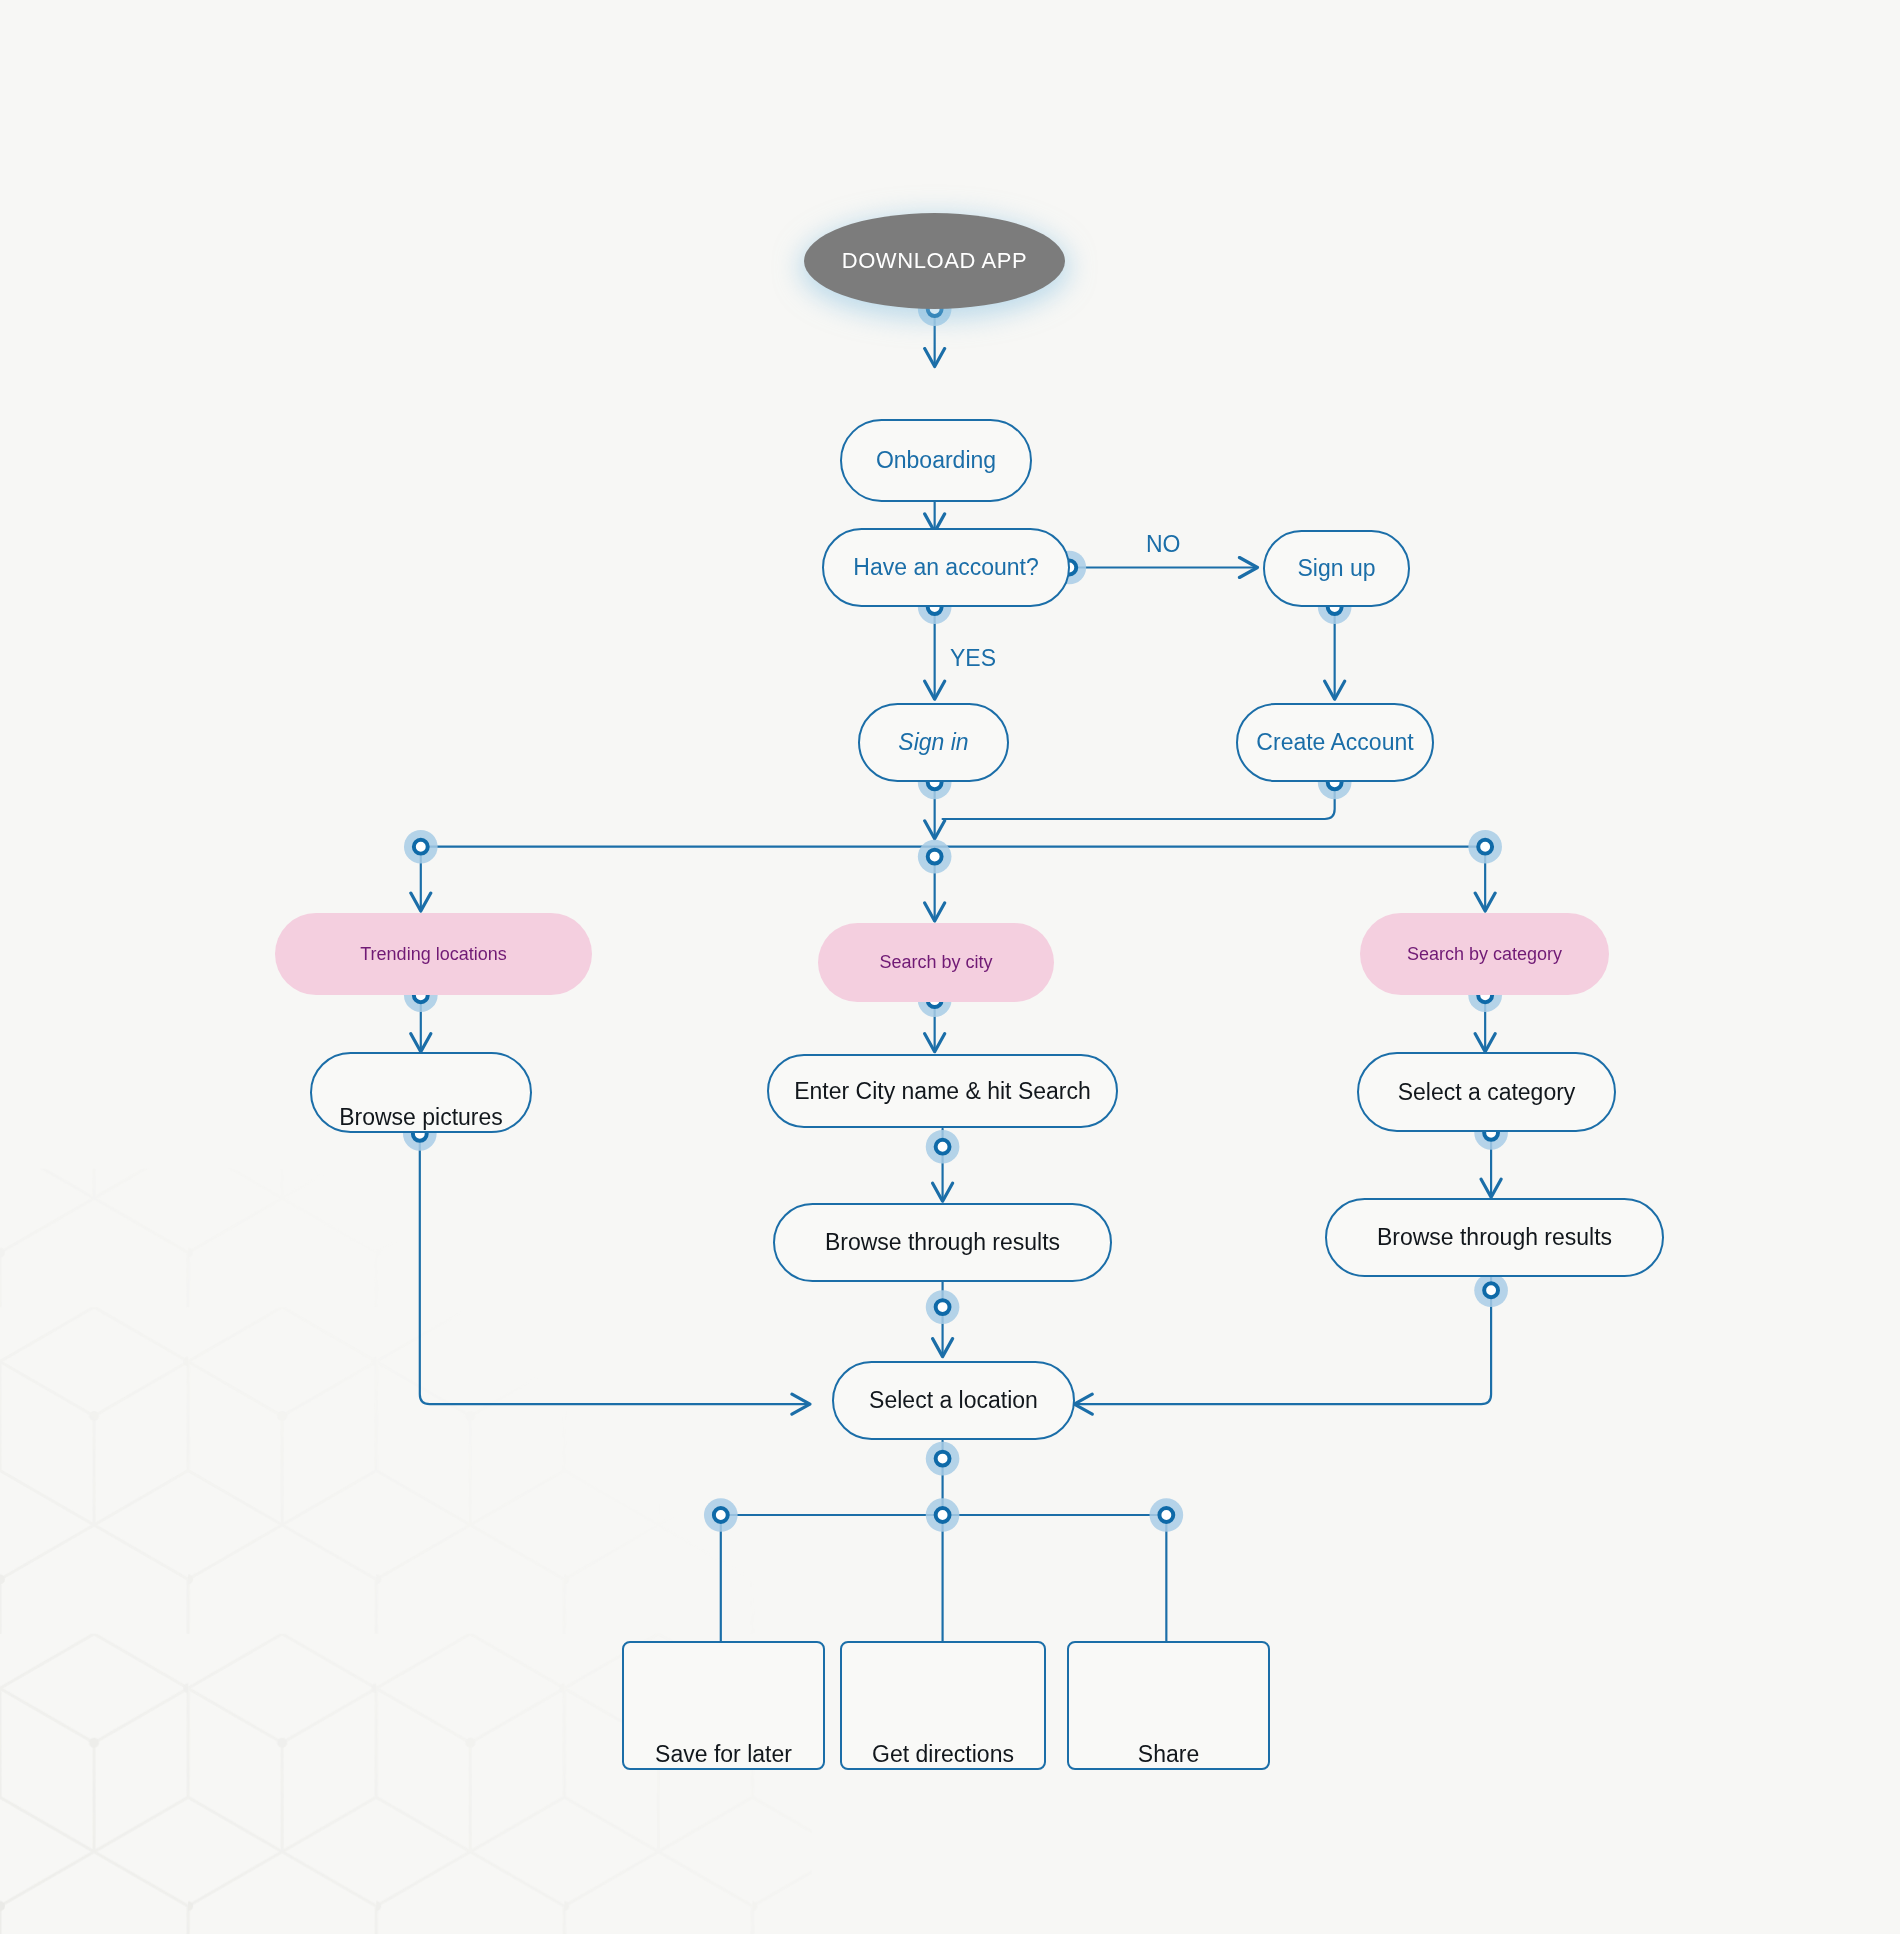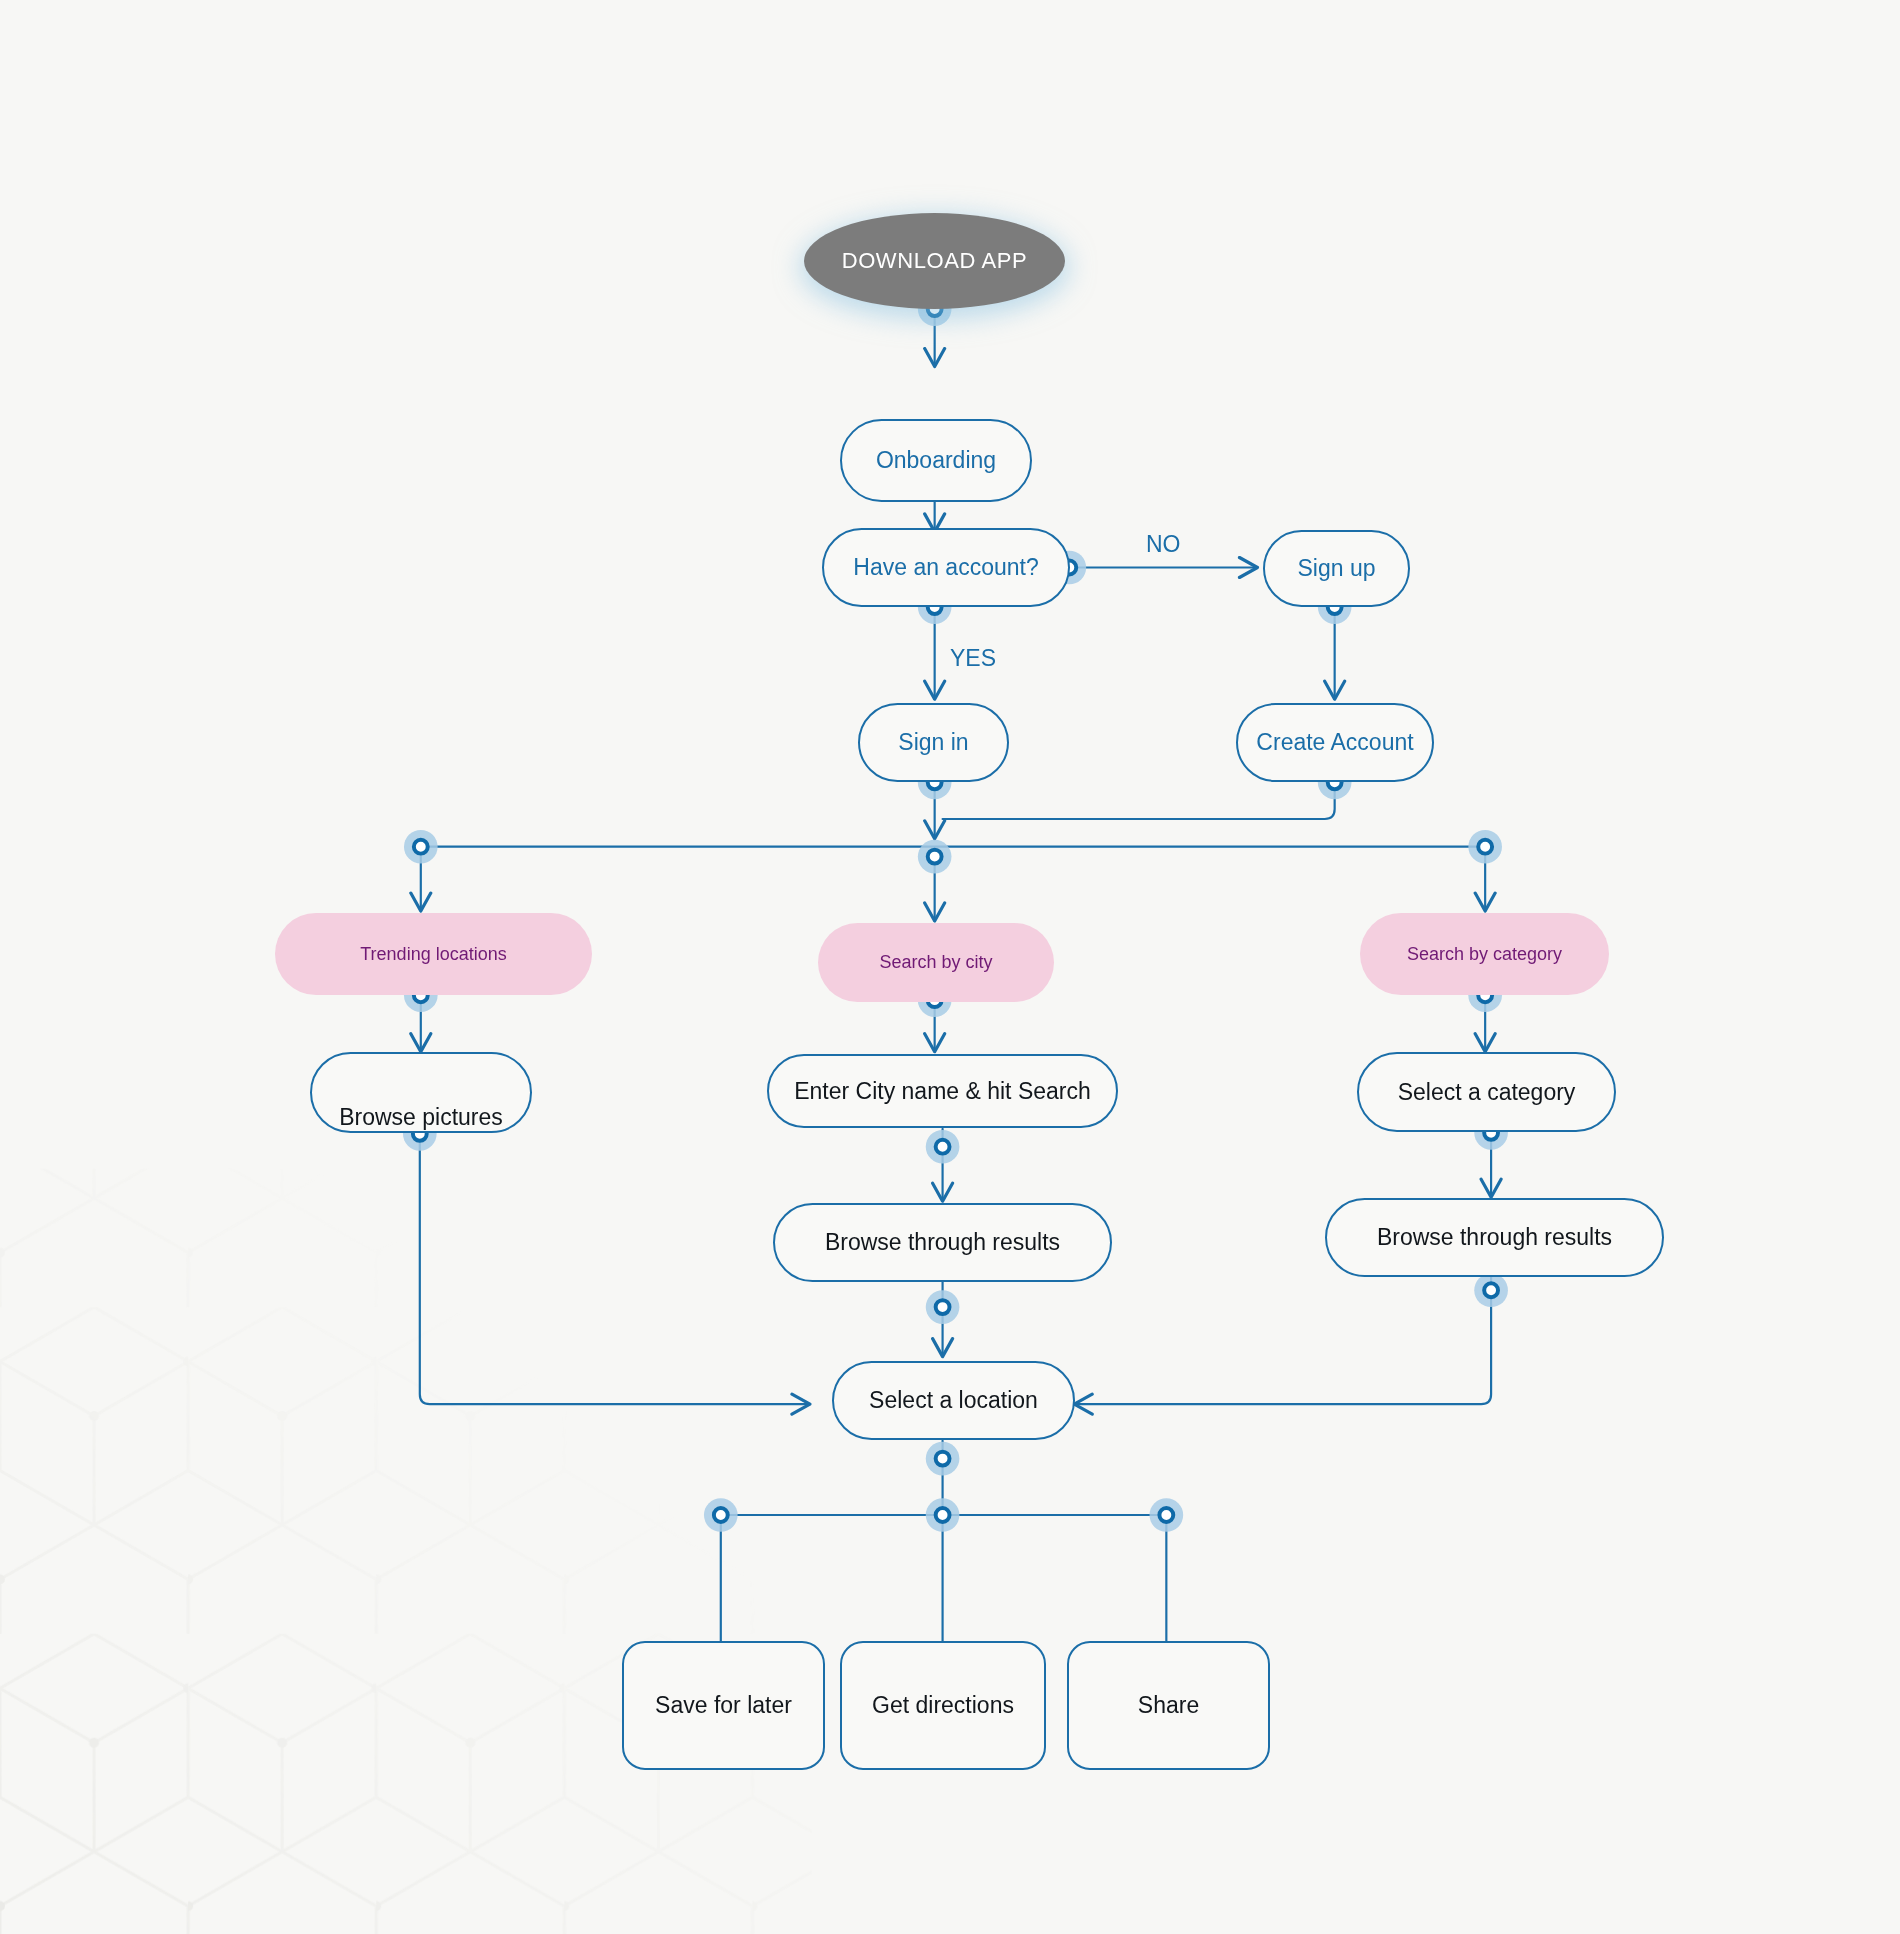--- a/index.html
+++ b/index.html
@@ -33,24 +33,25 @@
   .node.pill.blue-text{color:#1b6ea8;}
   .node.pink{
     border:none;
     border-radius:989px;
     background:#f4cfdf;
     color:#701a75;
     font-size:18px;
   }
   .node.rect{
     border:2px solid #1b6ea8;
-    border-radius:23px;
+    border-radius:8px;
     background:#f9f9f7;
     color:#12171c;
     font-size:23px;
+    align-items:flex-end;
   }
   .node.start{
     background:#7c7c7c;
     color:#ffffff;
     border:none;
     border-radius:50%/50%;
     font-size:22px;
     letter-spacing:0.6px;
     box-shadow:0 6px 26px 4px rgba(140,195,225,.55);
   }
@@ -205,21 +206,21 @@
   </div>
 
   <div class="node pill blue-text" style="left:822px;top:528px;width:248px;height:79px;">
     <span>Have an account?</span>
   </div>
 
   <div class="node pill blue-text" style="left:1263px;top:530px;width:147px;height:77px;align-items:center;">
     <span>Sign up</span>
   </div>
 
-  <div class="node pill blue-text" style="left:858px;top:703px;width:151px;height:79px;">
+  <div class="node pill blue-text" style="left:858px;top:703px;width:151px;height:79px;font-style:italic;">
     <span>Sign in</span>
   </div>
 
   <div class="node pill blue-text" style="left:1236px;top:703px;width:198px;height:79px;">
     <span>Create Account</span>
   </div>
 
   <div class="node pink" style="left:275px;top:913px;width:317px;height:82px;">
     <span>Trending locations</span>
   </div>

